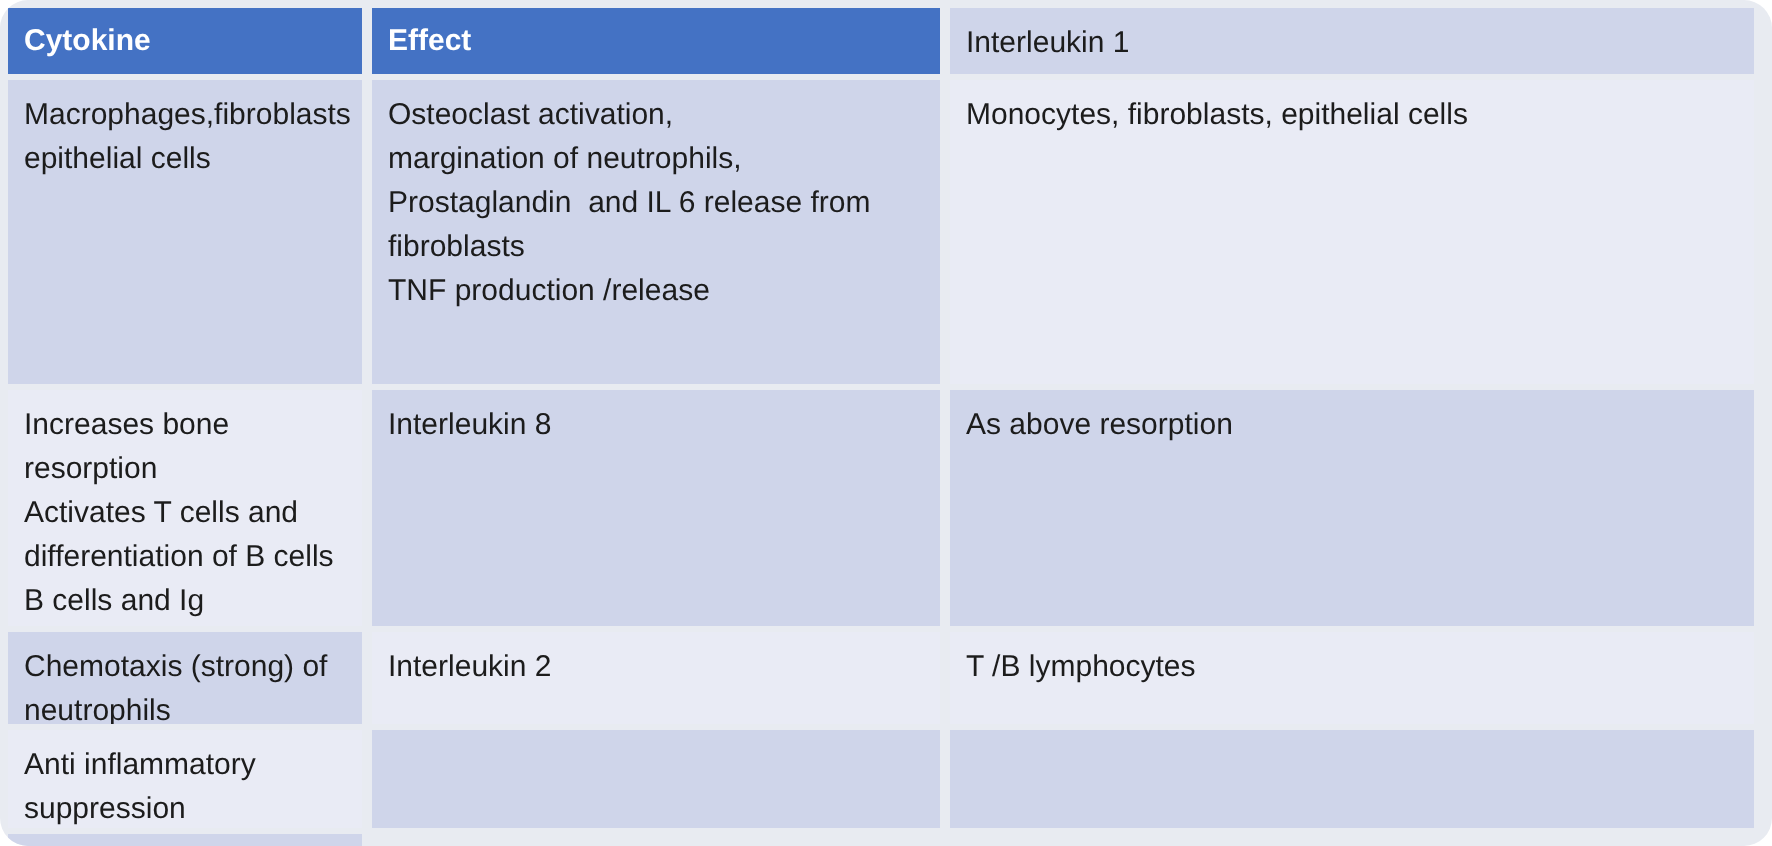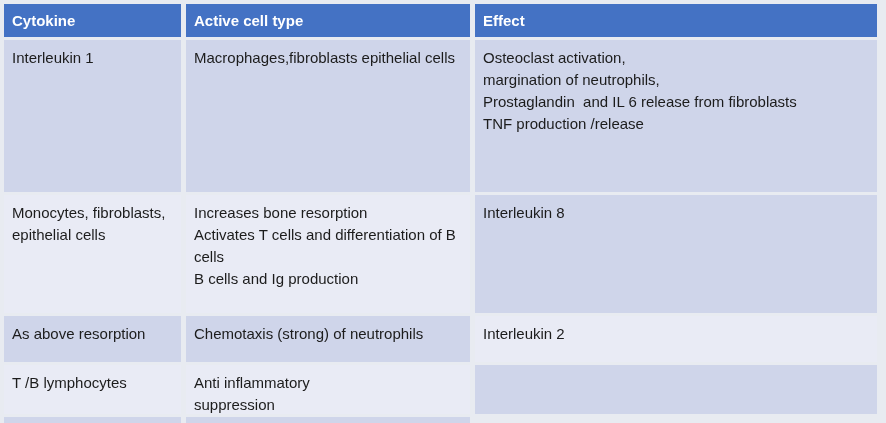--- a/index.html
+++ b/index.html
@@ -7,20 +7,21 @@
   body {
     font-family: "Liberation Sans", "DejaVu Sans", sans-serif;
     width: 886px;
   }
   .page {
     position: relative;
     width: 886px;
     height: 423px;
     overflow: hidden;
     background: var(--page-background, #E8EBF1);
+    border-radius: 14px;
   }
   .cyto-table {
     position: absolute;
     left: 4px;
     top: 4px;
     width: 873px;
     display: grid;
     grid-template-columns: 177px 284px 402px;
     grid-template-rows: 33px 152px 118px 46px 49px 60px;
     gap: 3px 5px;
@@ -43,21 +44,20 @@
   .cell.band-dark  { background: var(--band-dark, #CFD5EA); }
   .cell.band-light { background: var(--band-light, #E9EBF5); }
 </style>
 </head>
 <body>
 
 <div class="page">
   <div class="cyto-table">
 
     <div class="cell header">Cytokine</div>
-    <div class="cell header">Active cell type</div>
     <div class="cell header">Effect</div>
 
     <div class="cell band-dark">Interleukin 1</div>
     <div class="cell band-dark">Macrophages,fibroblasts epithelial cells</div>
     <div class="cell band-dark">Osteoclast activation,
 margination of neutrophils,
 Prostaglandin  and IL 6 release from fibroblasts
 TNF production /release</div>
 
     <div class="cell band-light">Monocytes, fibroblasts, epithelial cells</div>

